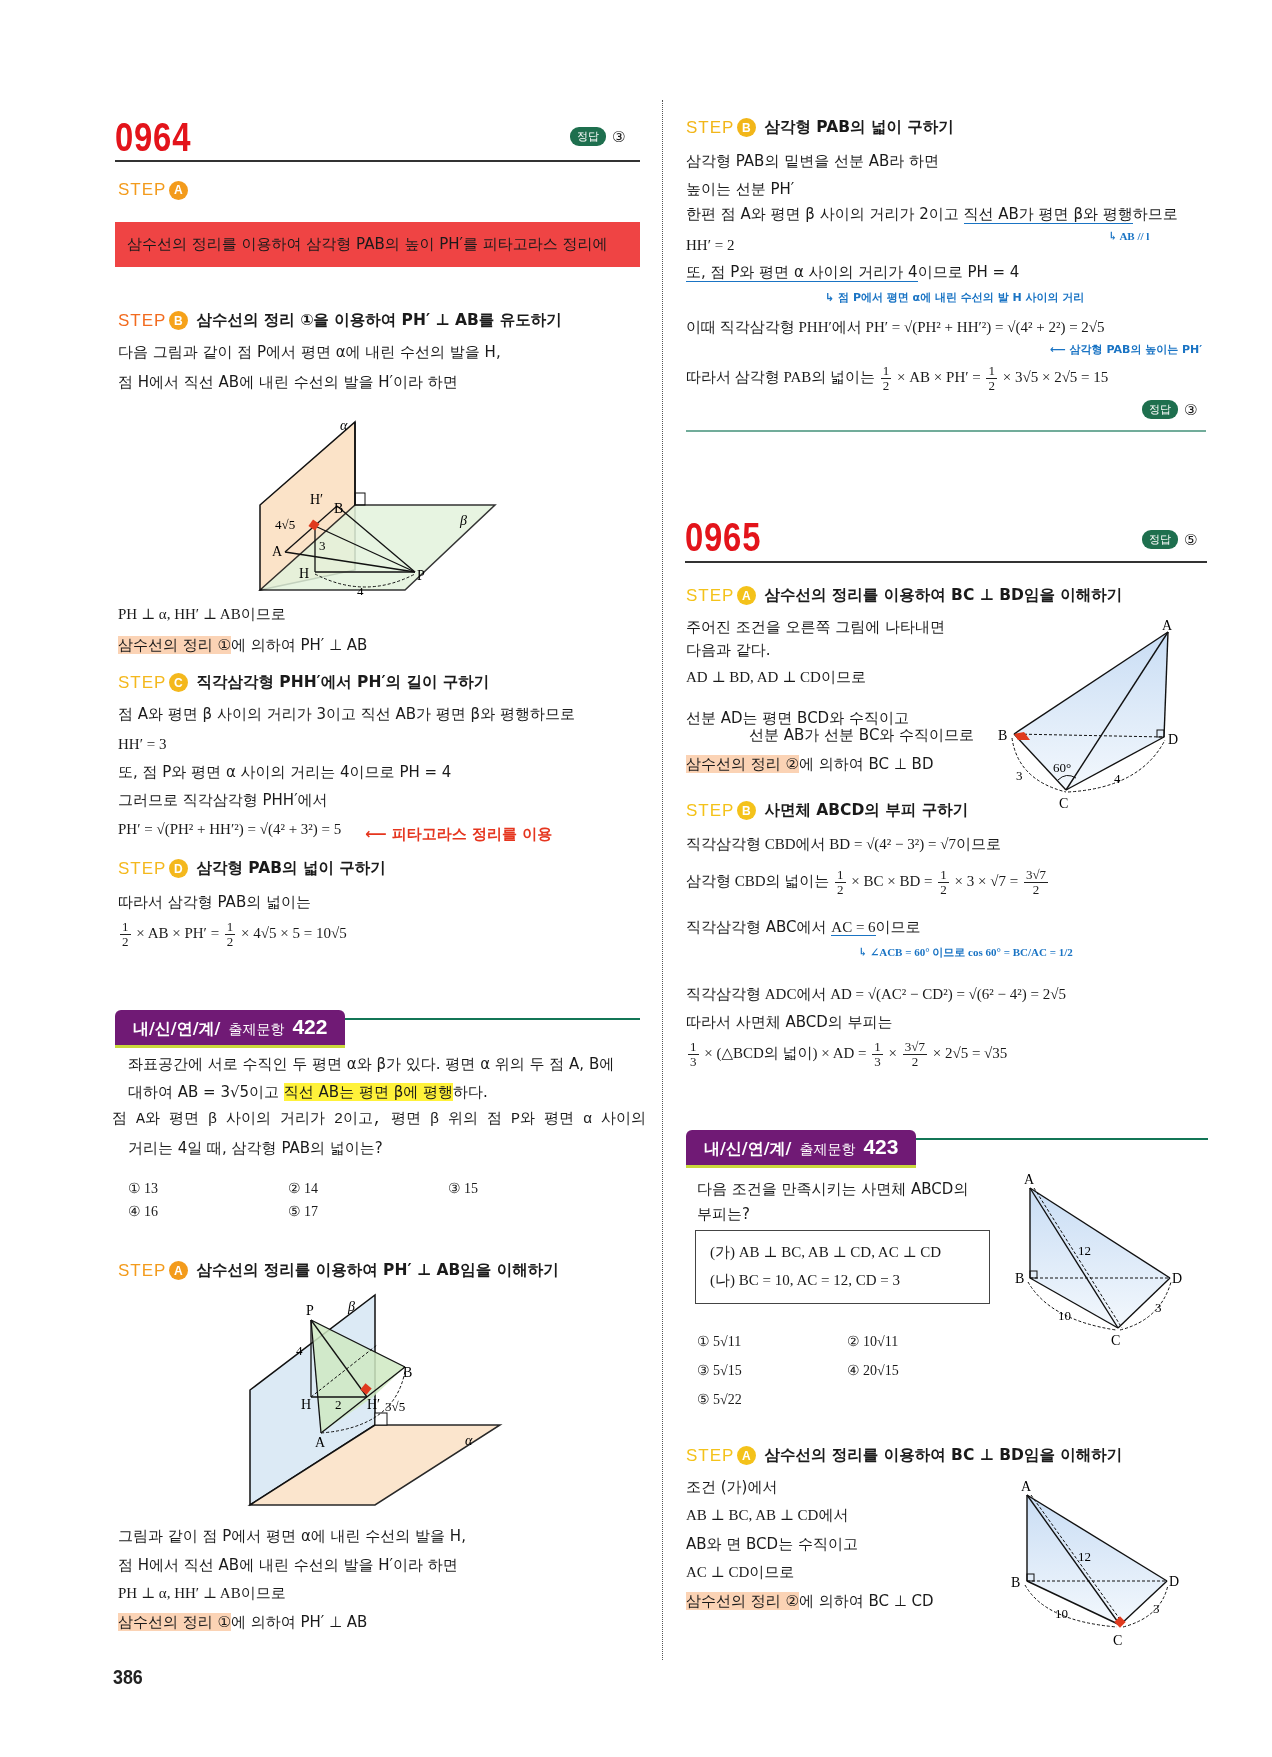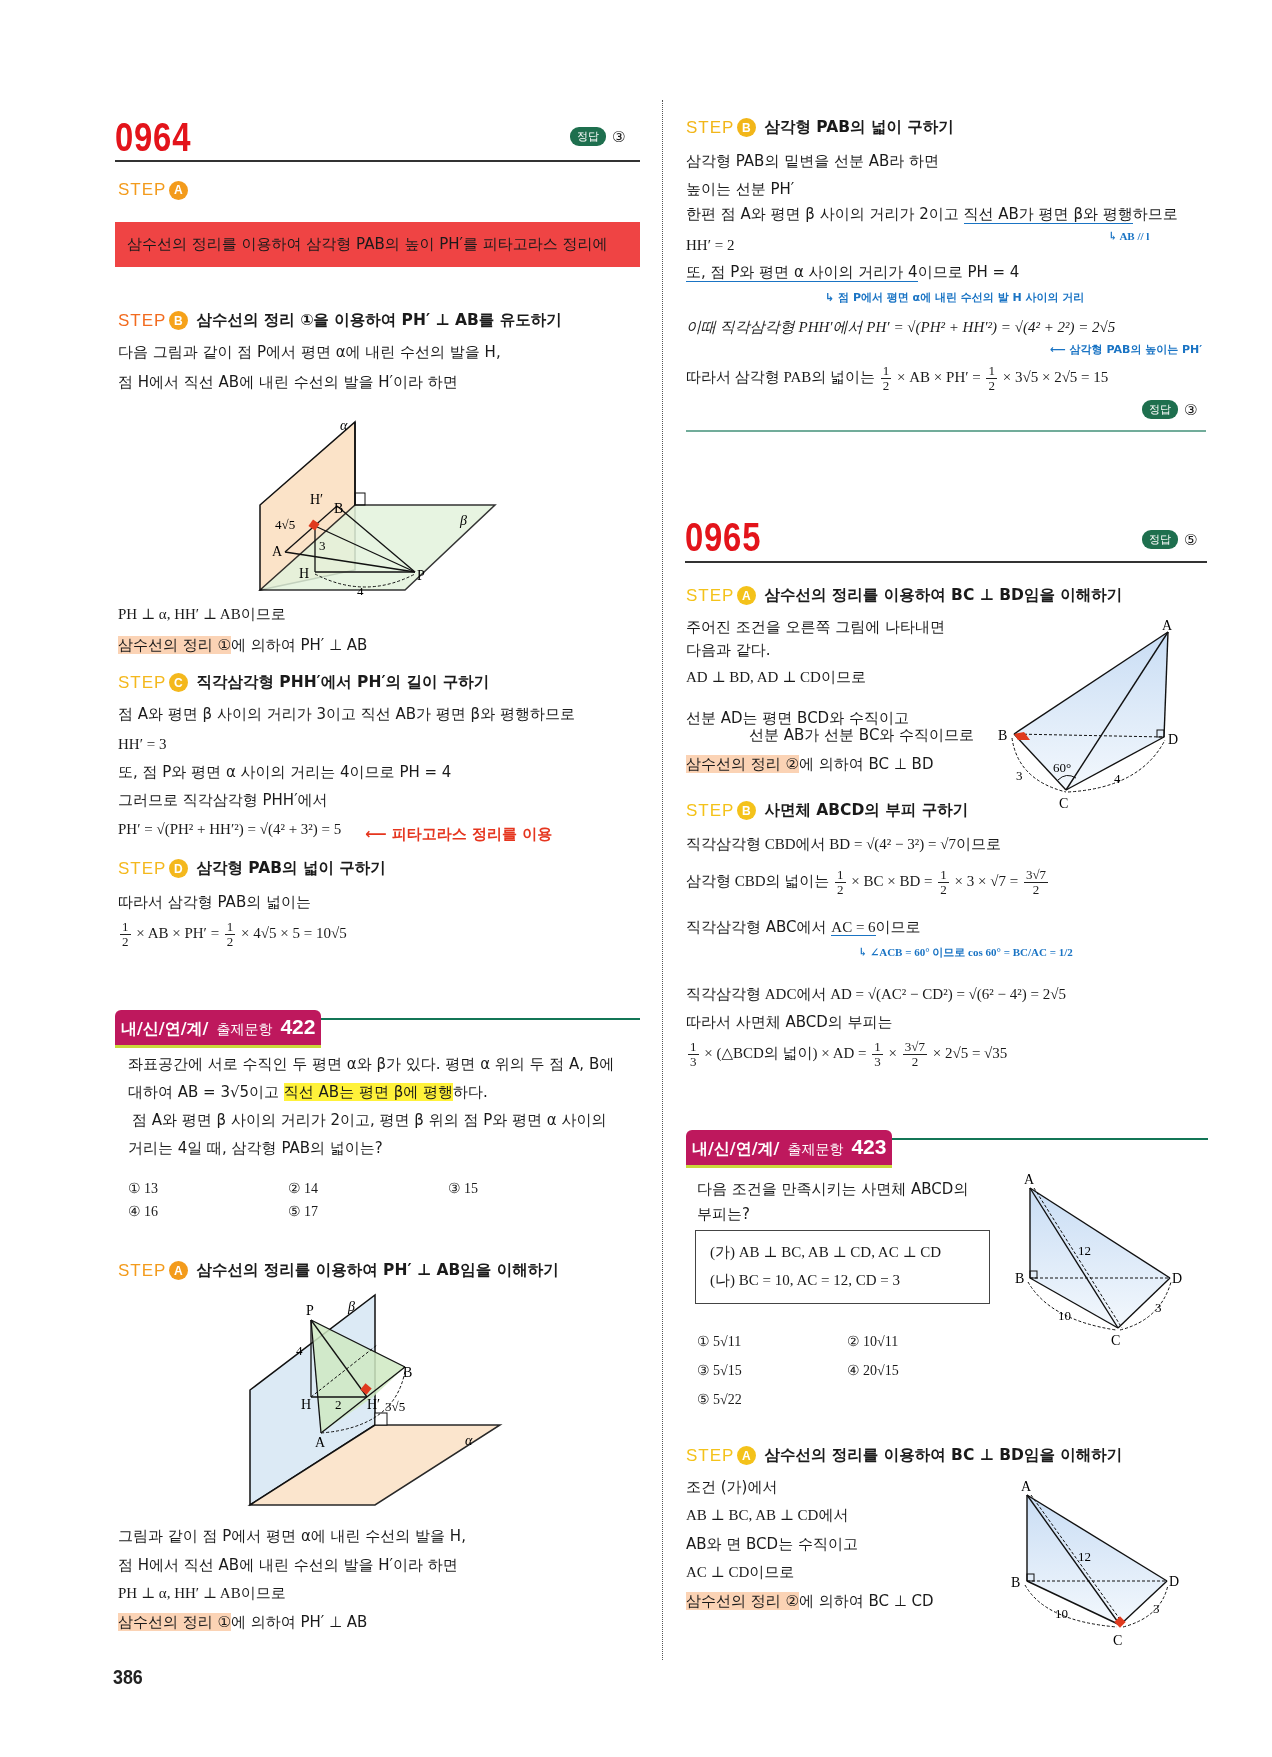--- a/index.html
+++ b/index.html
@@ -18,21 +18,21 @@
   .line { font-size: 15px; line-height: 1.2; white-space: nowrap; }
   .hl-orange { background: #fbd3b5; }
   .hl-yellow { background: #fff23a; }
   .green-box { background: #ef4444; padding: 10px 12px; font-size: 15px; line-height: 1.65; }
   .note-red { color: #e5351e; font-size: 15px; font-weight: 700; }
   .note-blue { color: #1a74c4; font-size: 11px; font-weight: 700; }
   .uline-blue { border-bottom: 1.5px solid #1a74c4; }
   .frac { display: inline-flex; flex-direction: column; align-items: center; vertical-align: middle; font-size: 13px; line-height: 1.05; margin: 0 2px; }
   .frac .n { border-bottom: 1px solid #222; padding: 0 2px; }
   .related-bar { display: flex; align-items: flex-end; }
-  .related-tab { background: #be185d; color: #fff; font-weight: 700; font-size: 16px; padding: 5px 6px; border-radius: 6px 6px 0 0; border-bottom: 3px solid #c9d83a; display: flex; gap: 8px; align-items: baseline; }
+  .related-tab { background: #701a75; color: #fff; font-weight: 700; font-size: 16px; padding: 5px 18px; border-radius: 6px 6px 0 0; border-bottom: 3px solid #c9d83a; display: flex; gap: 8px; align-items: baseline; }
   .related-tab .num { font-family: "Liberation Sans", sans-serif; font-size: 21px; }
   .related-tab .sub { font-size: 14px; font-weight: 400; }
   .related-line { flex: 1; height: 2px; background: #137556; margin-bottom: 28px; }
   .choices { display: grid; grid-template-columns: 160px 160px 160px; row-gap: 6px; font-size: 14px; }
   .condition-box { border: 1.5px solid #444; padding: 8px 14px; font-size: 15px; line-height: 1.85; }
   .divider { border-left: 1.5px dotted #555; }
   .page-num { font-family: "Liberation Sans", sans-serif; font-weight: 700; font-size: 21px; color: #222; transform: scaleX(0.85); transform-origin: left center; }
 </style>
 </head>
 <body>
@@ -131,21 +131,21 @@
     <span>내/신/연/계/</span>
       <span class="sub">출제문항</span>
       <span class="num">422</span>
   </div>
   <div class="related-line"></div>
 </div>
 <div class="abs line" style="left:128px;top:1055px;">좌표공간에 서로 수직인 두 평면 α와 β가 있다. 평면 α 위의 두 점 A, B에</div>
 <div class="abs line" style="left:128px;top:1083px;">
   <span>대하여 AB = 3√5이고 </span><span class="hl-yellow">직선 AB는 평면 β에 평행</span><span>하다.</span>
 </div>
-<div class="abs line" style="left:132px;top:1111px;">점 A와 평면 β 사이의 거리가 2이고, 평면 β 위의 점 P와 평면 α 사이의</div>
+<div class="abs line" style="left:112px;top:1111px;font-family:Liberation Mono, monospace;">점 A와 평면 β 사이의 거리가 2이고, 평면 β 위의 점 P와 평면 α 사이의</div>
 <div class="abs line" style="left:128px;top:1139px;">거리는 4일 때, 삼각형 PAB의 넓이는?</div>
 <div class="abs choices math" style="left:128px;top:1180px;">
   <span>① 13</span>
   <span>② 14</span>
   <span>③ 15</span>
   <span>④ 16</span>
   <span>⑤ 17</span>
 </div>
 
 <div class="abs step" style="left:118px;top:1260px;">
@@ -204,21 +204,21 @@
 <div class="abs line" style="left:686px;top:180px;">높이는 선분 PH′</div>
 <div class="abs line" style="left:686px;top:205px;">
   <span>한편 점 A와 평면 β 사이의 거리가 2이고 </span><span class="uline-blue">직선 AB가 평면 β와 평행</span><span>하므로</span>
 </div>
 <div class="abs note-blue math" style="left:1108px;top:230px;">↳ <span>AB // l</span></div>
 <div class="abs line math" style="left:686px;top:236px;">HH′ = 2</div>
 <div class="abs line" style="left:686px;top:263px;">
   <span class="uline-blue">또, 점 P와 평면 α 사이의 거리가 4</span><span>이므로 PH = 4</span>
 </div>
 <div class="abs note-blue" style="left:825px;top:290px;">↳ <span>점 P에서 평면 α에 내린 수선의 발 H 사이의 거리</span></div>
-<div class="abs line math" style="left:686px;top:318px;font-style:italic;">이때 직각삼각형 PHH′에서 PH′ = √(PH² + HH′²) = √(4² + 2²) = 2√5</div>
+<div class="abs line math" style="left:686px;top:318px;">이때 직각삼각형 PHH′에서 PH′ = √(PH² + HH′²) = √(4² + 2²) = 2√5</div>
 <div class="abs note-blue" style="left:1050px;top:342px;">⟵ <span>삼각형 PAB의 높이는 PH′</span></div>
 <div class="abs line math" style="left:686px;top:364px;">
   <span>따라서 삼각형 PAB의 넓이는</span> <span class="frac">
       <span class="n">1</span>
       <span>2</span>
     </span> <span>× AB × PH′ =</span> <span class="frac">
       <span class="n">1</span>
       <span>2</span>
     </span> <span>× 3√5 × 2√5 = 15</span>
 </div>

